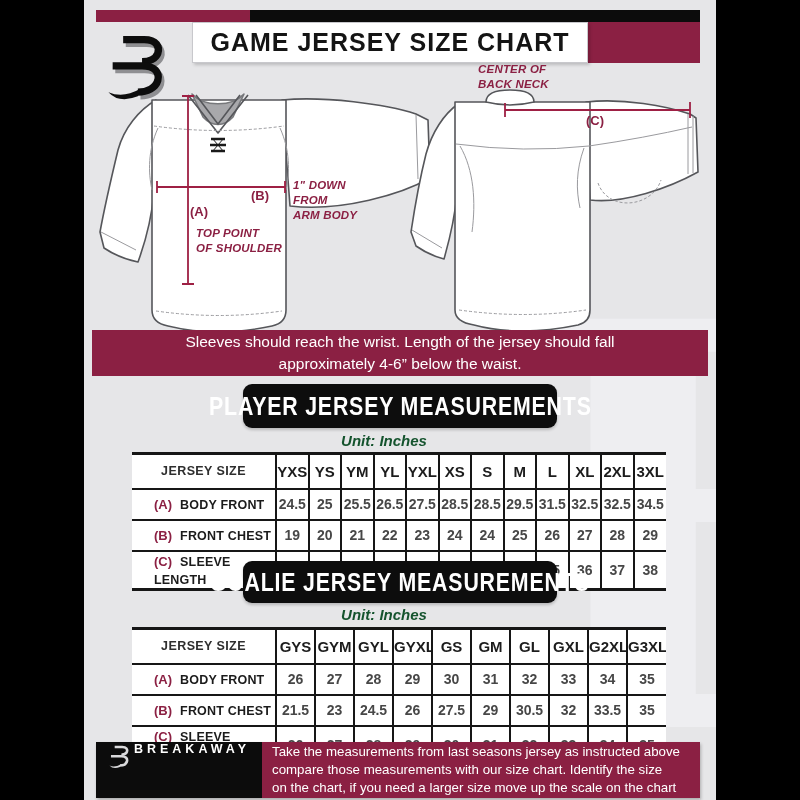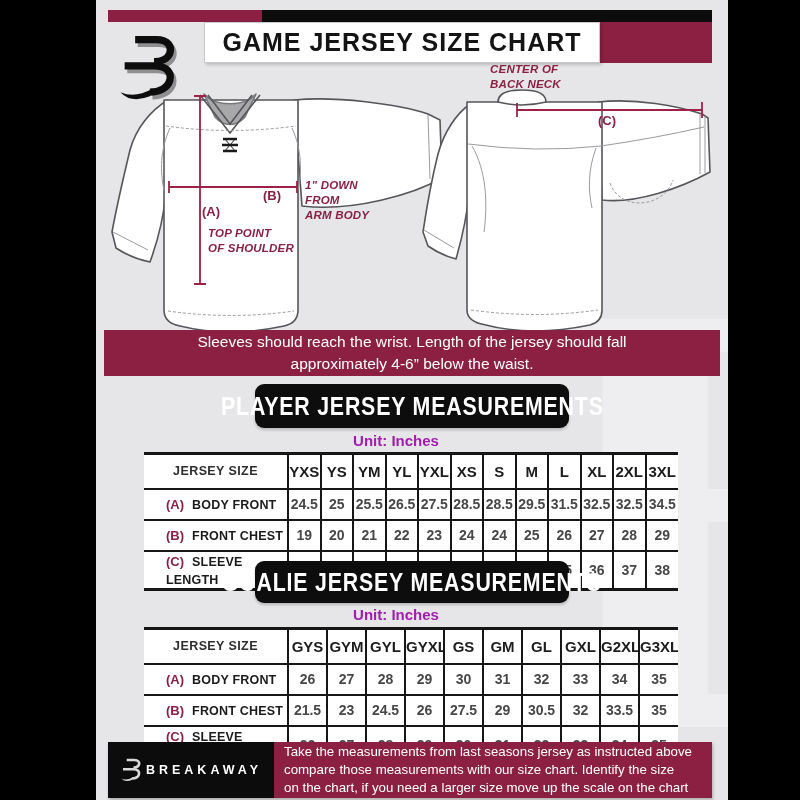--- a/index.html
+++ b/index.html
@@ -1,17 +1,17 @@
 <!DOCTYPE html>
 <html><head>
 <meta charset="utf-8">
 <style>
   html,body{margin:0;padding:0;background:#000;}
   body{width:800px;height:800px;position:relative;font-family:"Liberation Sans",sans-serif;overflow:hidden;}
-  .panel{position:absolute;left:96px;top:0;width:632px;height:800px;background:#e6e6e8;overflow:hidden;}
+  .panel{position:absolute;left:84px;top:0;width:632px;height:800px;background:#e6e6e8;overflow:hidden;}
   .abs{position:absolute;}
 
   
   .watermark{position:absolute;left:428px;top:250px;font-family:"DejaVu Serif",serif;
     font-weight:bold;font-size:560px;line-height:1;color:#eeeef1;user-select:none;}
 
   
   .topbar-maroon{left:12px;top:10px;width:154px;height:12px;background:#8b2043;}
   .topbar-black{left:166px;top:10px;width:450px;height:12px;background:#0c0c0c;}
   .title-box{left:108px;top:22px;width:394px;height:39px;background:#fff;border:1px solid #c8c8cc;
@@ -27,39 +27,39 @@
   
   .banner{left:8px;top:330px;width:616px;height:46px;background:#8b2043;color:#fff;
     display:flex;flex-direction:column;align-items:center;justify-content:center;}
   .banner div{font-size:15.5px;font-weight:500;line-height:1.42;}
 
   
   .section-title{top:0;left:159px;width:314px;height:44px;background:#0d0d0d;border-radius:9px;
     display:flex;align-items:center;justify-content:center;box-shadow:0 2px 3px rgba(0,0,0,.2);}
   .section-title span{display:inline-block;transform:scaleX(.82);font-size:26px;font-weight:800;
     letter-spacing:1px;color:#fff;white-space:nowrap;}
-  .unit{width:600px;text-align:center;font-size:15px;font-weight:700;color:#a21caf;}
+  .unit{width:600px;text-align:center;font-size:15px;font-weight:700;font-style:italic;color:#14532d;}
 
   
   .size-table{position:absolute;left:48px;table-layout:fixed;border-collapse:collapse;background:#fff;
     width:534px;border-top:3px solid #161616;border-bottom:3px solid #161616;}
   .size-table th,.size-table td{border-left:2px solid #161616;text-align:center;padding:0;overflow:hidden;}
   .size-table .label-cell{border-left:none;width:143px;}
   .size-table thead tr{height:35px;border-bottom:1px solid #6d28d9;}
   .size-table tbody tr{height:31px;border-top:2px solid #161616;}
   .size-table th.label-cell{font-size:12.5px;font-weight:600;letter-spacing:.4px;color:#2e2e2e;}
   .size-table th:not(.label-cell){font-size:15px;font-weight:700;color:#1c1c1c;}
   .size-table td:not(.label-cell){font-size:14px;font-weight:600;color:#474747;}
   .size-table td.label-cell{text-align:left;padding-left:22px;}
   .tag{color:#8b2043;font-weight:800;font-size:13px;margin-right:8px;}
   .row-name{font-weight:700;font-size:12.5px;color:#1b1b1b;letter-spacing:.2px;}
 
   
   .footer{left:12px;top:742px;width:604px;height:56px;display:flex;box-shadow:1px 2px 3px rgba(0,0,0,.25);}
-  .footer-black{width:166px;background:#0c0c0c;display:flex;align-items:center;justify-content:center;}
+  .footer-black{width:166px;background:#0c0c0c;display:flex;justify-content:center;}
   .footer-brand{color:#fff;font-size:12.5px;font-weight:700;letter-spacing:4px;}
   .footer-maroon{width:438px;background:#8b2043;color:#fff;display:flex;flex-direction:column;
     justify-content:center;padding:0 10px;box-sizing:border-box;}
   .footer-maroon div{font-size:13.3px;font-weight:400;line-height:1.33;white-space:nowrap;}
 </style>
 </head>
 <body>
 
 <div class="panel">
 

